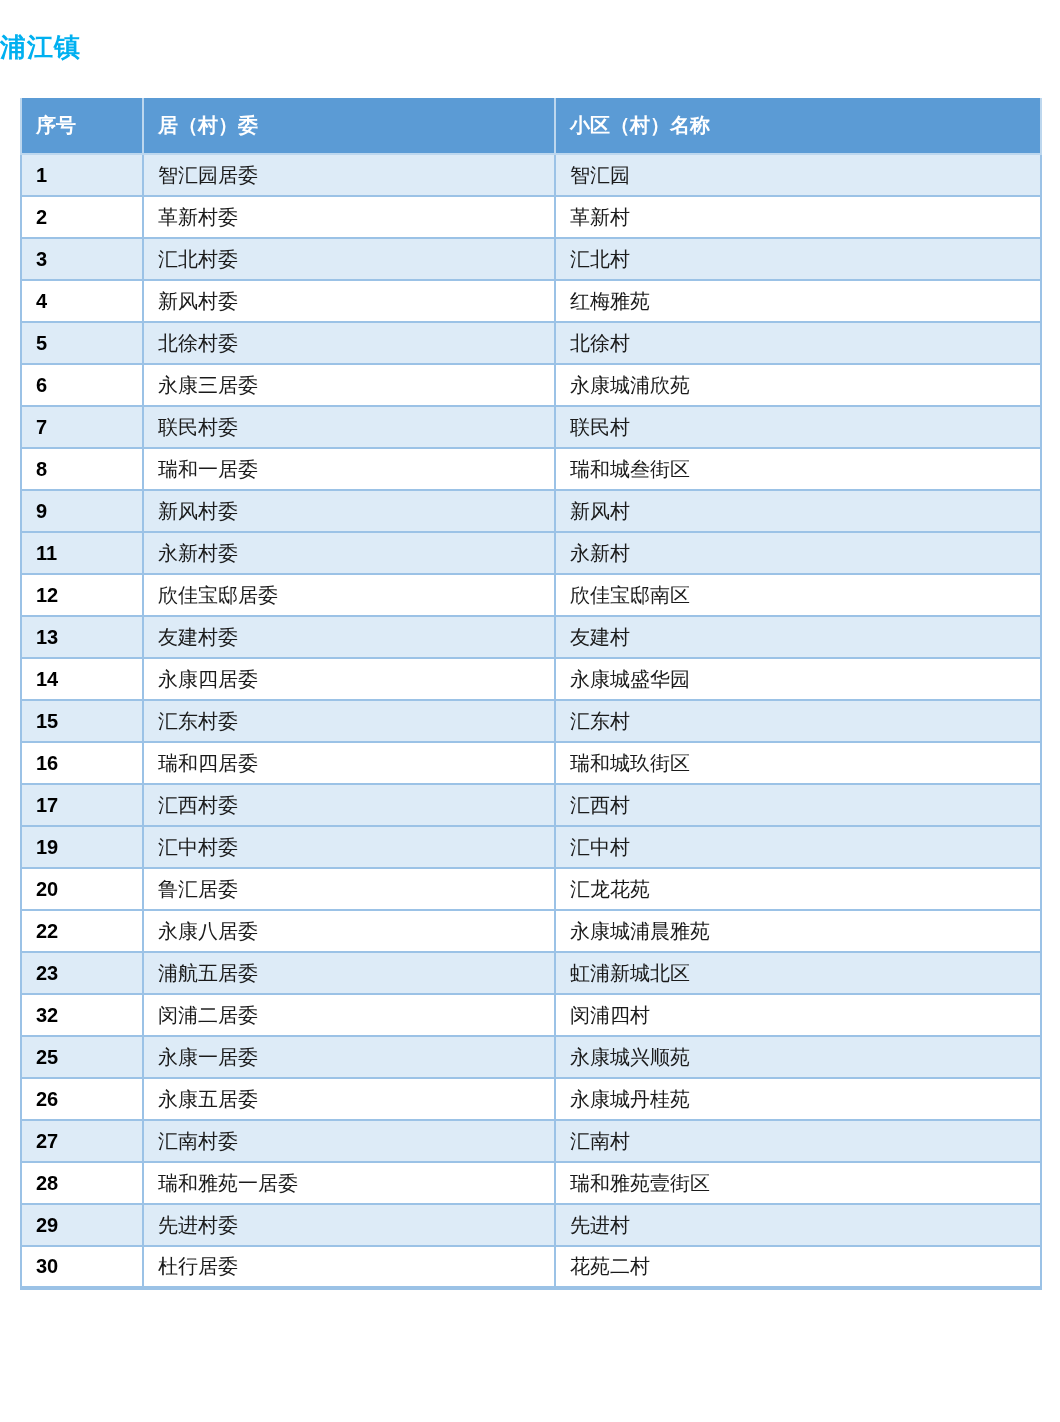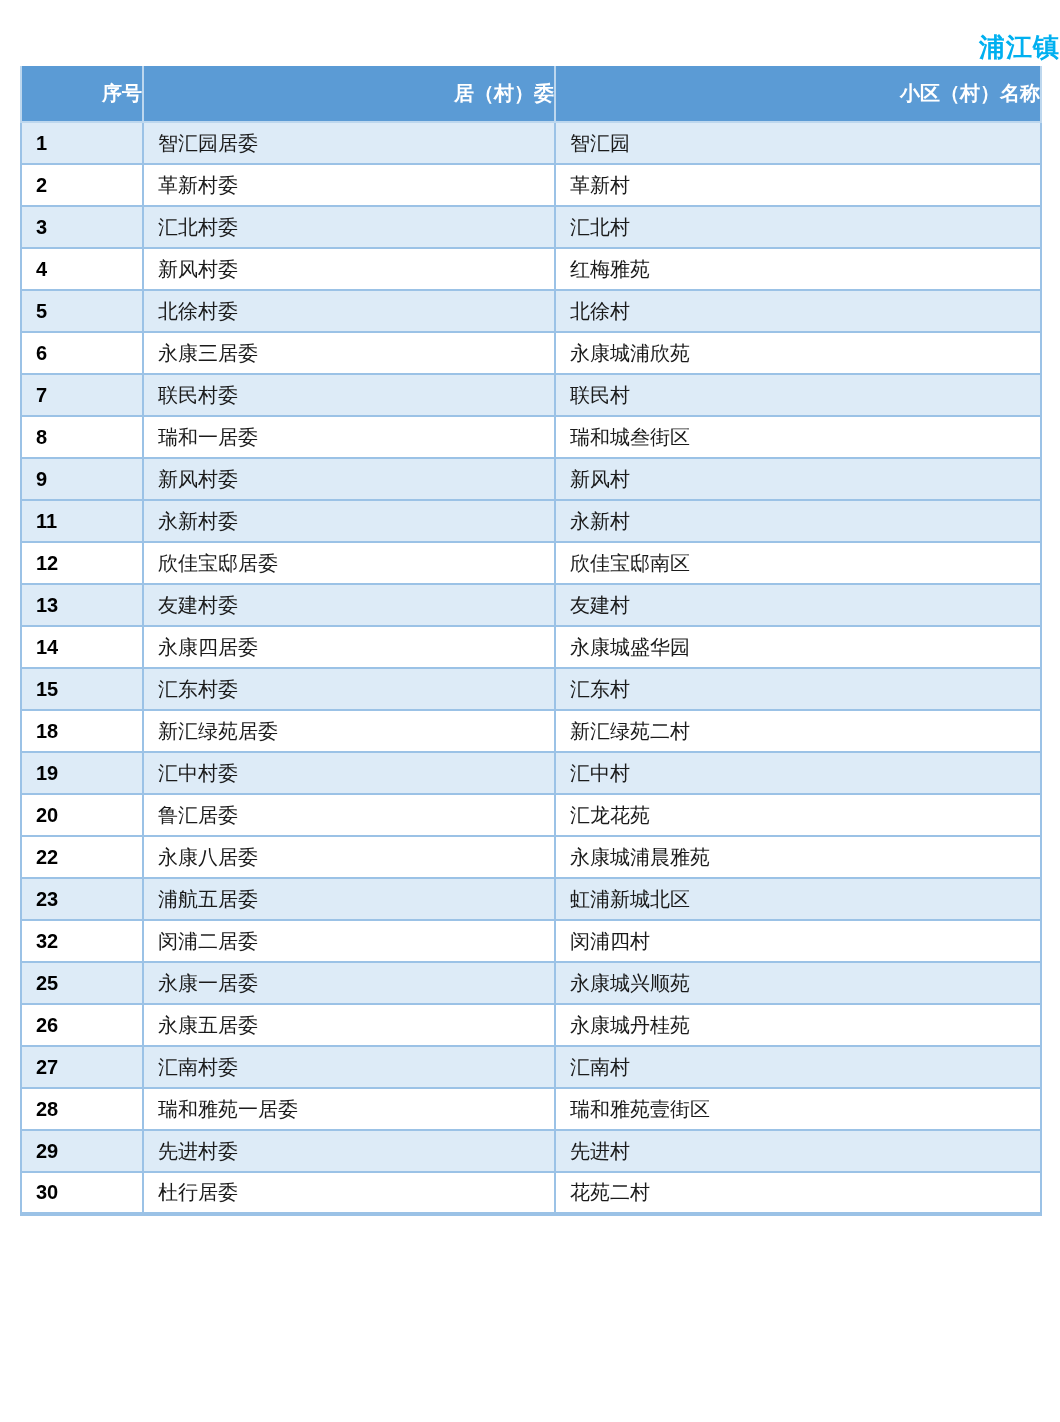--- a/index.html
+++ b/index.html
@@ -11,22 +11,22 @@
   .page {
     position: relative;
     width: 1060px;
     height: 1422px;
     background: #ffffff;
     overflow: hidden;
   }
   .title {
     box-sizing: border-box;
     padding-top: 30px;
-    height: 66px;
-    text-align: right;
+    height: 98px;
+    text-align: left;
     font-size: 26px;
     font-weight: bold;
     color: #00B0F0;
     letter-spacing: 1px;
   }
   table.roster {
     border-collapse: collapse;
     table-layout: fixed;
     margin-left: 20px;
     width: 1020px;
@@ -35,21 +35,21 @@
   col.c-no   { width: 122px; }
   col.c-comm { width: 412px; }
   col.c-name { width: 486px; }
   th {
     box-sizing: border-box;
     height: 56px;
     background: #5B9BD5;
     color: #ffffff;
     font-size: 20px;
     font-weight: bold;
-    text-align: right;
+    text-align: left;
     padding: 0 0 0 14px;
     border: 2px solid #BDD7EE;
     border-top: none;
     vertical-align: middle;
     white-space: nowrap;
     overflow: hidden;
   }
   td {
     box-sizing: border-box;
     height: 42px;
@@ -157,23 +157,28 @@
           <td class="serial">14</td>
           <td>永康四居委</td>
           <td>永康城盛华园</td>
         </tr>
         <tr class="band">
           <td class="serial">15</td>
           <td>汇东村委</td>
           <td>汇东村</td>
         </tr>
         <tr class="plain">
-          <td class="serial">18</td>
-          <td>新汇绿苑居委</td>
-          <td>新汇绿苑二村</td>
+          <td class="serial">16</td>
+          <td>瑞和四居委</td>
+          <td>瑞和城玖街区</td>
+        </tr>
+        <tr class="band">
+          <td class="serial">17</td>
+          <td>汇西村委</td>
+          <td>汇西村</td>
         </tr>
         <tr class="band">
           <td class="serial">19</td>
           <td>汇中村委</td>
           <td>汇中村</td>
         </tr>
         <tr class="plain">
           <td class="serial">20</td>
           <td>鲁汇居委</td>
           <td>汇龙花苑</td>

